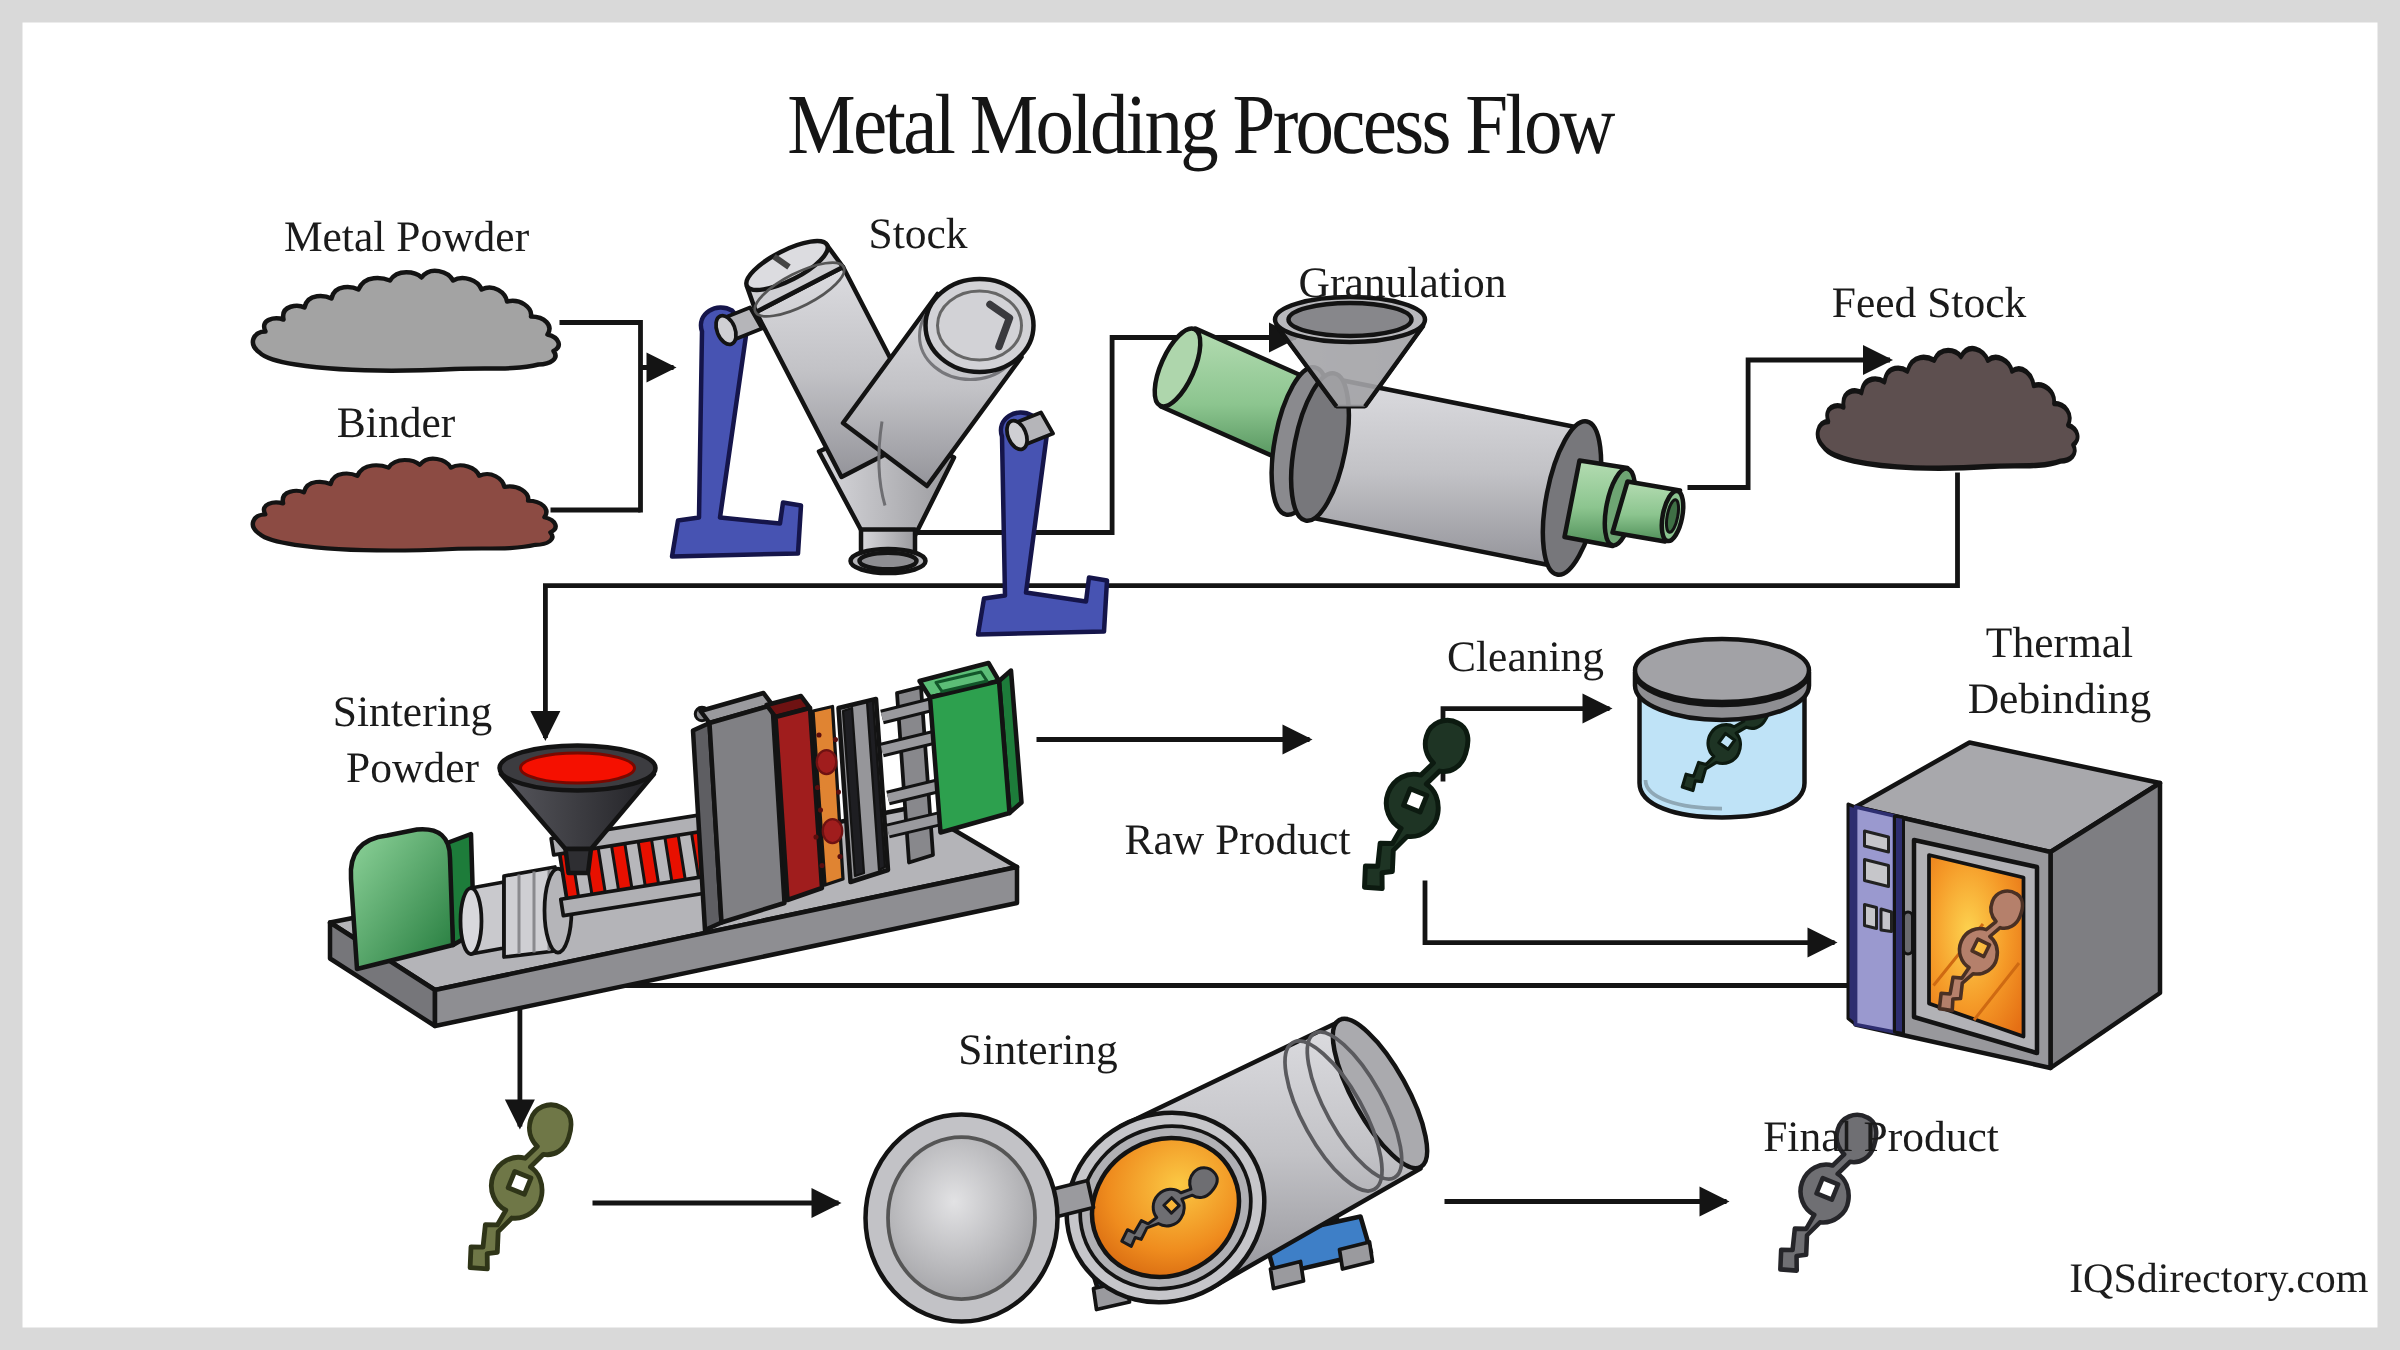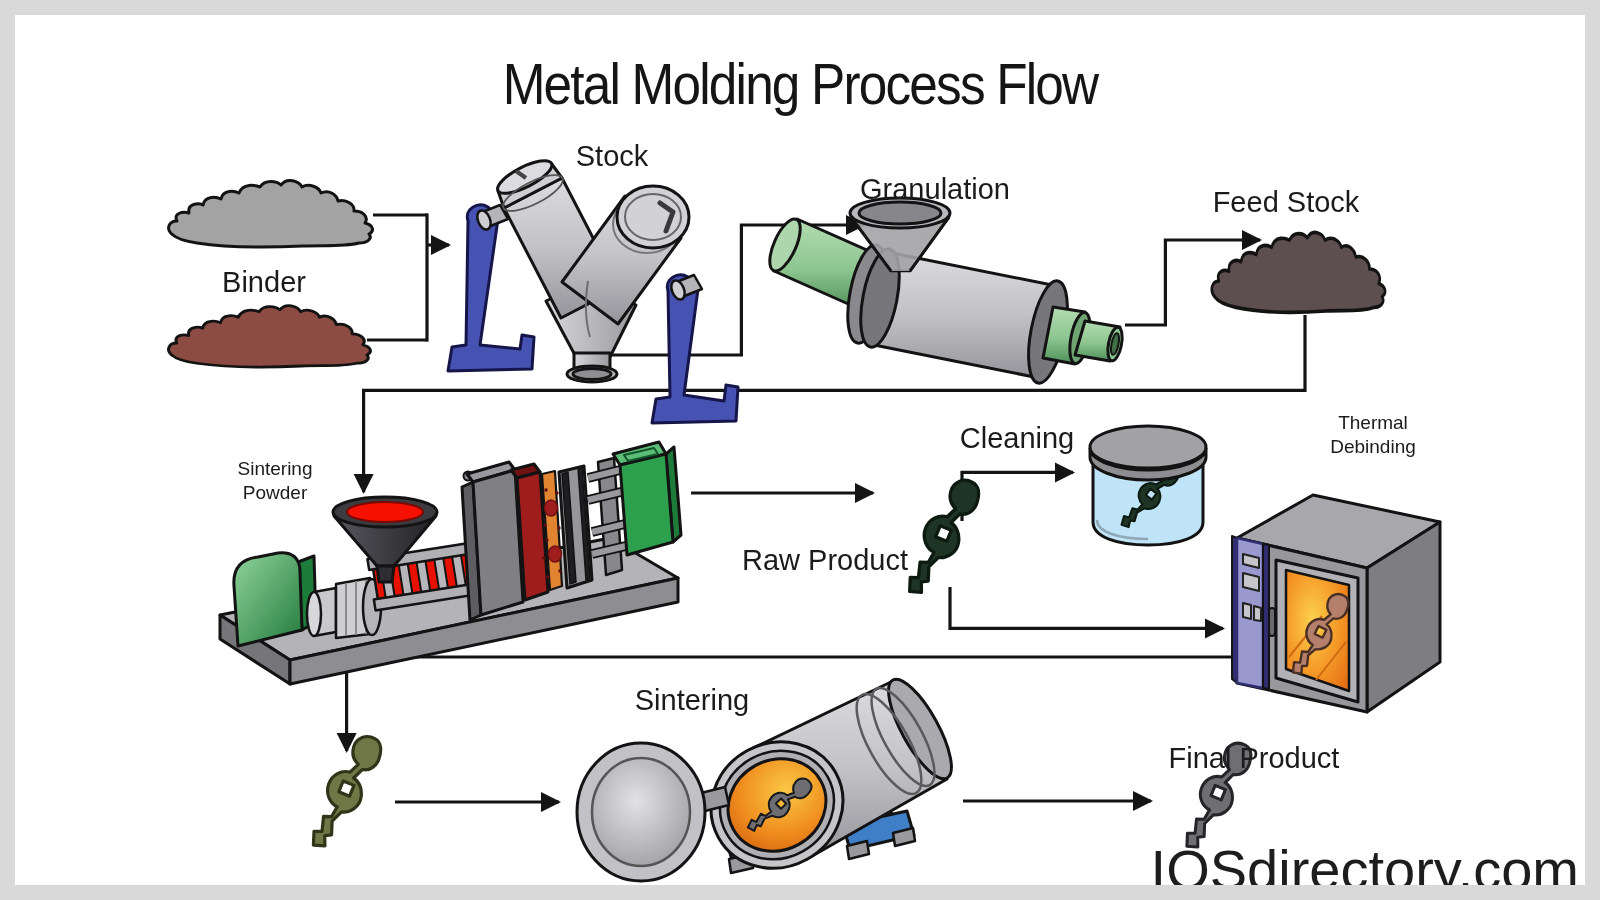--- a/index.html
+++ b/index.html
@@ -1,25 +1,25 @@
 <!DOCTYPE html>
 <html><head>
 <meta charset="utf-8">
 <style>
   html,body{margin:0;padding:0;background:#d9d9d9;}
   #stage{position:relative;width:1600px;height:900px;background:#ffffff;
          box-sizing:border-box;border:15px solid #d9d9d9;overflow:hidden;
-         font-family:Liberation Sans, sans-serif;color:#1b1b1b;}
+         font-family:Liberation Serif, serif;color:#1b1b1b;}
   .lbl{position:absolute;white-space:nowrap;transform:translateX(-50%);
        font-size:29px;line-height:1.18;color:#1b1b1b;}
   .lbl2{position:absolute;text-align:center;transform:translateX(-50%);
-        font-size:19px;line-height:1.26;color:#1b1b1b;}
+        font-size:29px;line-height:1.26;color:#1b1b1b;}
   #title{position:absolute;left:50%;top:36px;transform:translateX(-50%) scaleX(0.9);
          font-size:57px;letter-spacing:-2px;color:#151515;white-space:nowrap;}
-  #watermark{position:absolute;right:6px;top:822px;font-size:56px;color:#1d1d1d;}
+  #watermark{position:absolute;right:6px;top:822px;font-size:28px;color:#1d1d1d;}
   svg.mach{position:absolute;overflow:visible;}
   #connectors{position:absolute;left:0;top:0;z-index:1;}
   .z2{z-index:2;}
   .z3{z-index:3;}
 </style>
 </head>
 <body>
 
 <div id="stage">
 
@@ -335,20 +335,21 @@
   </svg>
 
   <svg class="mach z2" style="left:1142px;top:710px" width="120" height="140">
     <g fill="#6f6f73" stroke="#252529" transform="translate(58,68) rotate(38) scale(0.76) translate(-32,-80)">
       <use href="#wrench-shape"></use>
     </g>
   </svg>
 
   <div id="title" class="z3">Metal Molding Process Flow</div>
 
+  <div class="lbl z3" style="left:256px;top:126px">Metal Powder</div>
   <div class="lbl z3" style="left:249px;top:250px">Binder</div>
   <div class="lbl z3" style="left:597px;top:124px">Stock</div>
   <div class="lbl z3" style="left:920px;top:157px">Granulation</div>
   <div class="lbl z3" style="left:1271px;top:170px">Feed Stock</div>
 
   <div class="lbl2 z3" style="left:260px;top:442px">
     <div>Sintering</div>
     <div>Powder</div>
   </div>
 

